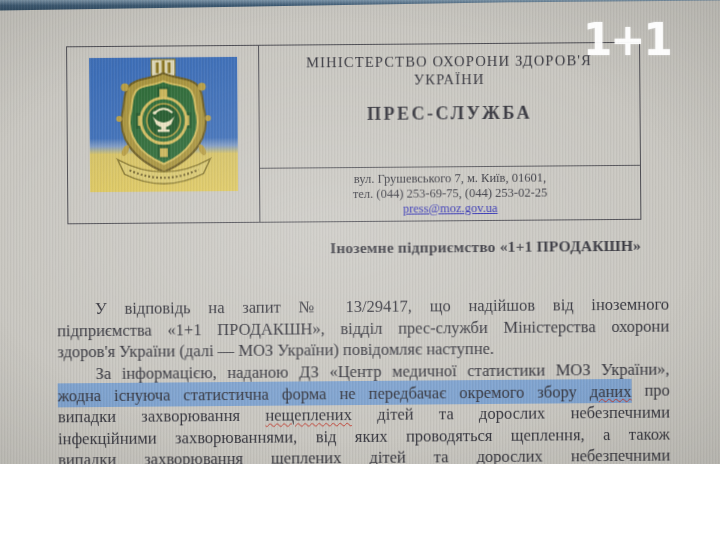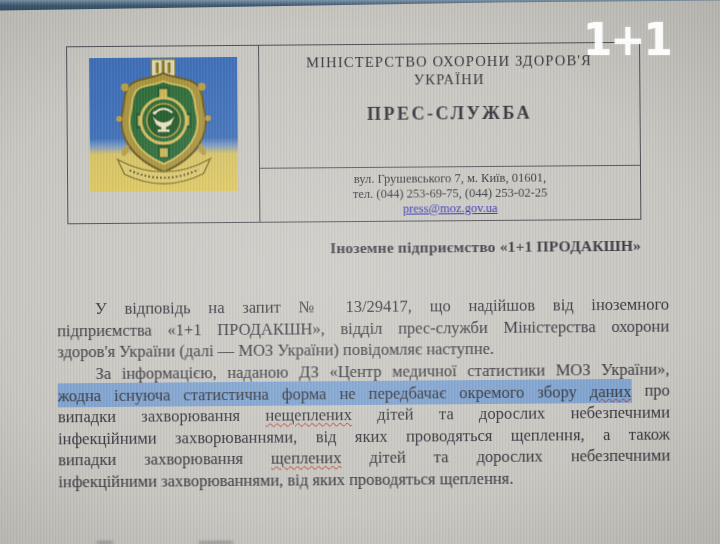--- a/index.html
+++ b/index.html
@@ -1,17 +1,17 @@
 <!DOCTYPE html>
 <html style="--page_bg: #c9c7c1; --top_strip: #3c5a74; --text: #34343c; --highlight: #7fa3cf; --link_blue: #2a2ab2; --spell_red: #c0392b; --flag_blue: #3e6fb8; --flag_yellow: #ddc75e; --shield_green: #2e6b38; --emblem_gold: #b79d42;"><head>
 <meta charset="utf-8">
 <style>
   html,body{margin:0;padding:0;}
   .screen{
-    position:relative; width:720px; height:544px; overflow:hidden;
+    position:relative; width:720px; height:464px; overflow:hidden;
     background:var(--page_bg,#c9c7c1);
     font-family:"Liberation Serif","DejaVu Serif",serif;
   }
   
   .screen::after{
     content:""; position:absolute; inset:0; pointer-events:none; z-index:6;
     background:radial-gradient(ellipse 95% 85% at 46% 50%,
       rgba(255,255,255,.17) 0%, rgba(255,255,255,0) 52%, rgba(40,40,34,.20) 100%);
   }
   

